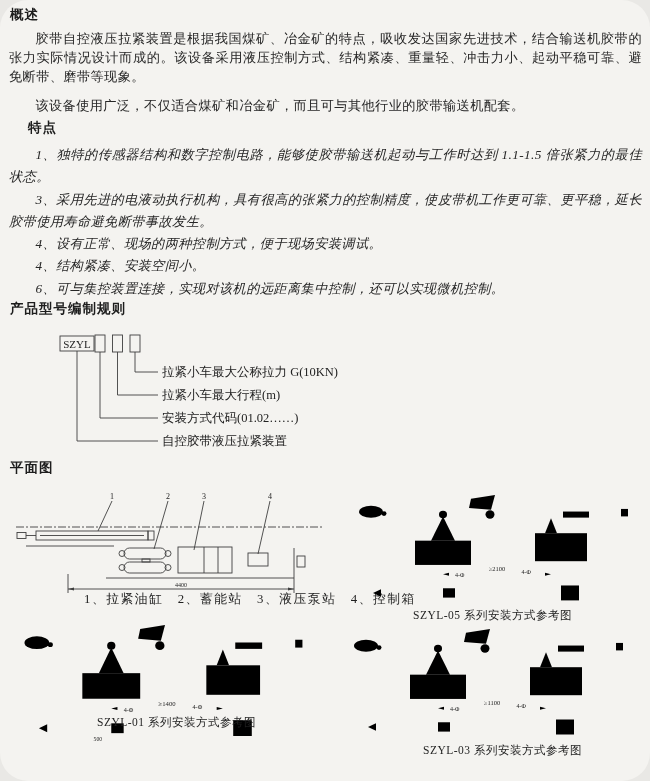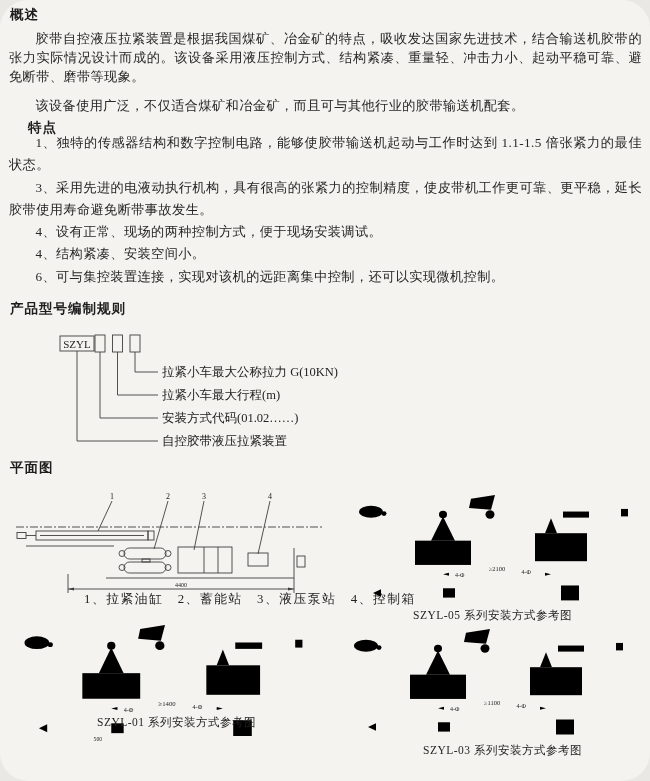--- a/index.html
+++ b/index.html
@@ -17,21 +17,21 @@
     position:absolute;left:10px;
     font-family:"Liberation Sans","DejaVu Sans",sans-serif;
     font-weight:bold;font-size:13.5px;color:#1d1d1d;
     letter-spacing:1px;
   }
   .para{
     position:absolute;left:9px;width:633px;
     font-size:13.2px;line-height:19px;letter-spacing:0.4px;
     text-align:justify;text-indent:2em;color:#262626;
   }
-  .feats{position:absolute;left:9px;top:132px;width:633px;}
+  .feats{position:absolute;left:9px;top:144px;width:633px;font-style:italic;}
   .feat{
     margin:0;font-size:13.2px;line-height:22.3px;letter-spacing:0.4px;
     text-align:justify;text-indent:2em;color:#262626;
   }
   svg{position:absolute;}
   svg text{font-family:"Liberation Serif","DejaVu Serif",serif;fill:#222;}
   .draw line,.draw path,.draw rect,.draw polygon,.draw ellipse,.draw circle,.draw polyline{
     stroke:#3f3f3f;stroke-width:0.9;fill:none;
   }
   .draw .arr{fill:#3f3f3f;stroke:none;}

